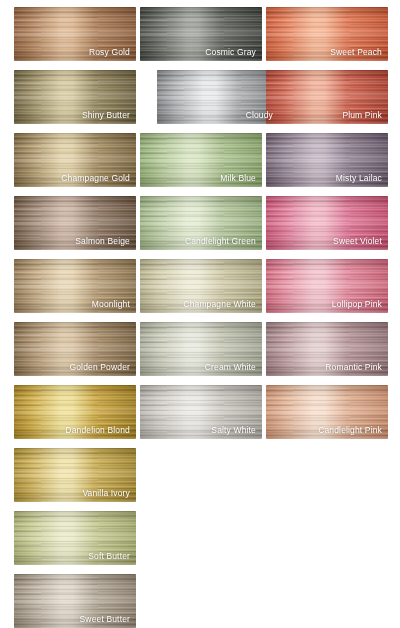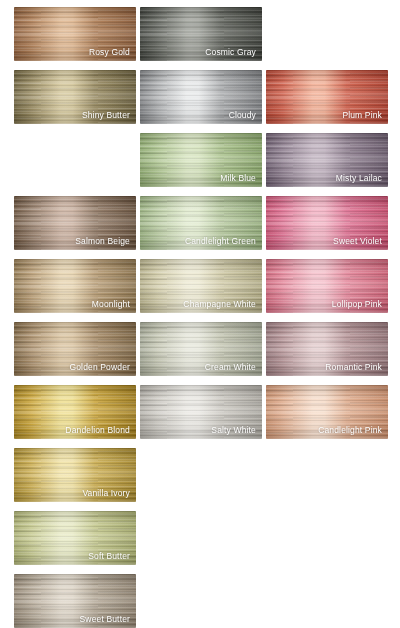--- a/index.html
+++ b/index.html
@@ -106,43 +106,59 @@
       <span class="label" style="color: rgb(255, 255, 255);">Rosy Gold</span>
     </div>
     <div class="swatch" style="grid-area: 1 / 2;">
       <div class="base" style="background: linear-gradient(90deg, rgb(63, 66, 60) 0%, rgb(93, 96, 89) 14%, rgb(141, 144, 136) 38%, rgb(141, 144, 136) 48%, rgb(93, 96, 89) 66%, rgb(63, 66, 60) 100%);"></div>
       <div class="vtone" style="background: linear-gradient(rgba(0, 0, 0, 0.14) 0%, rgba(255, 255, 255, 0.05) 26%, rgba(255, 255, 255, 0.12) 50%, rgba(0, 0, 0, 0.04) 74%, rgba(0, 0, 0, 0.16) 100%);"></div>
       <div class="strands"></div>
       <div class="strands2"></div>
       <div class="sheen"></div>
       <span class="label" style="color: rgb(255, 255, 255);">Cosmic Gray</span>
     </div>
+    <div class="swatch" style="grid-area: 1 / 3;">
+      <div class="base" style="background: linear-gradient(90deg, rgb(201, 87, 51) 0%, rgb(225, 113, 75) 14%, rgb(246, 167, 127) 38%, rgb(246, 167, 127) 48%, rgb(225, 113, 75) 66%, rgb(201, 87, 51) 100%);"></div>
+      <div class="vtone" style="background: linear-gradient(rgba(0, 0, 0, 0.14) 0%, rgba(255, 255, 255, 0.05) 26%, rgba(255, 255, 255, 0.12) 50%, rgba(0, 0, 0, 0.04) 74%, rgba(0, 0, 0, 0.16) 100%);"></div>
+      <div class="strands"></div>
+      <div class="strands2"></div>
+      <div class="sheen"></div>
+      <span class="label" style="color: rgb(255, 255, 255);">Sweet Peach</span>
+    </div>
     <div class="swatch" style="grid-area: 2 / 1;">
       <div class="base" style="background: linear-gradient(90deg, rgb(111, 100, 64) 0%, rgb(148, 134, 92) 14%, rgb(205, 190, 141) 38%, rgb(205, 190, 141) 48%, rgb(148, 134, 92) 66%, rgb(111, 100, 64) 100%);"></div>
       <div class="vtone" style="background: linear-gradient(rgba(0, 0, 0, 0.14) 0%, rgba(255, 255, 255, 0.05) 26%, rgba(255, 255, 255, 0.12) 50%, rgba(0, 0, 0, 0.04) 74%, rgba(0, 0, 0, 0.16) 100%);"></div>
       <div class="strands"></div>
       <div class="strands2"></div>
       <div class="sheen"></div>
       <span class="label" style="color: rgb(255, 255, 255);">Shiny Butter</span>
     </div>
-    <div class="swatch" style="grid-area: 2 / 2;">
+    <div class="swatch" style="grid-area: 2 / 2; margin-left: 17px;">
       <div class="base" style="background: linear-gradient(90deg, rgb(126, 128, 131) 0%, rgb(169, 171, 173) 14%, rgb(227, 229, 230) 38%, rgb(227, 229, 230) 48%, rgb(169, 171, 173) 66%, rgb(126, 128, 131) 100%);"></div>
       <div class="vtone" style="background: linear-gradient(rgba(0, 0, 0, 0.14) 0%, rgba(255, 255, 255, 0.05) 26%, rgba(255, 255, 255, 0.12) 50%, rgba(0, 0, 0, 0.04) 74%, rgba(0, 0, 0, 0.16) 100%);"></div>
       <div class="strands"></div>
       <div class="strands2"></div>
       <div class="sheen"></div>
       <span class="label" style="color: rgb(255, 255, 255);">Cloudy</span>
     </div>
     <div class="swatch" style="grid-area: 2 / 3;">
       <div class="base" style="background: linear-gradient(90deg, rgb(176, 66, 48) 0%, rgb(205, 91, 71) 14%, rgb(240, 162, 133) 38%, rgb(240, 162, 133) 48%, rgb(205, 91, 71) 66%, rgb(176, 66, 48) 100%);"></div>
       <div class="vtone" style="background: linear-gradient(rgba(0, 0, 0, 0.14) 0%, rgba(255, 255, 255, 0.05) 26%, rgba(255, 255, 255, 0.12) 50%, rgba(0, 0, 0, 0.04) 74%, rgba(0, 0, 0, 0.16) 100%);"></div>
       <div class="strands"></div>
       <div class="strands2"></div>
       <div class="sheen"></div>
       <span class="label" style="color: rgb(255, 255, 255); margin-top: 8px;">Plum Pink</span>
+    </div>
+    <div class="swatch" style="grid-area: 3 / 1;">
+      <div class="base" style="background: linear-gradient(90deg, rgb(126, 104, 64) 0%, rgb(165, 141, 96) 14%, rgb(219, 199, 149) 38%, rgb(219, 199, 149) 48%, rgb(165, 141, 96) 66%, rgb(126, 104, 64) 100%);"></div>
+      <div class="vtone" style="background: linear-gradient(rgba(0, 0, 0, 0.14) 0%, rgba(255, 255, 255, 0.05) 26%, rgba(255, 255, 255, 0.12) 50%, rgba(0, 0, 0, 0.04) 74%, rgba(0, 0, 0, 0.16) 100%);"></div>
+      <div class="strands"></div>
+      <div class="strands2"></div>
+      <div class="sheen"></div>
+      <span class="label" style="color: rgb(255, 255, 255);">Champagne Gold</span>
     </div>
     <div class="swatch" style="grid-area: 3 / 2;">
       <div class="base" style="background: linear-gradient(90deg, rgb(139, 167, 109) 0%, rgb(168, 192, 138) 14%, rgb(207, 223, 180) 38%, rgb(207, 223, 180) 48%, rgb(168, 192, 138) 66%, rgb(139, 167, 109) 100%);"></div>
       <div class="vtone" style="background: linear-gradient(rgba(0, 0, 0, 0.14) 0%, rgba(255, 255, 255, 0.05) 26%, rgba(255, 255, 255, 0.12) 50%, rgba(0, 0, 0, 0.04) 74%, rgba(0, 0, 0, 0.16) 100%);"></div>
       <div class="strands"></div>
       <div class="strands2"></div>
       <div class="sheen"></div>
       <span class="label" style="color: rgb(255, 255, 255); margin-top: 36px;">Milk Blue</span>
     </div>
     <div class="swatch" style="grid-area: 3 / 3;">

